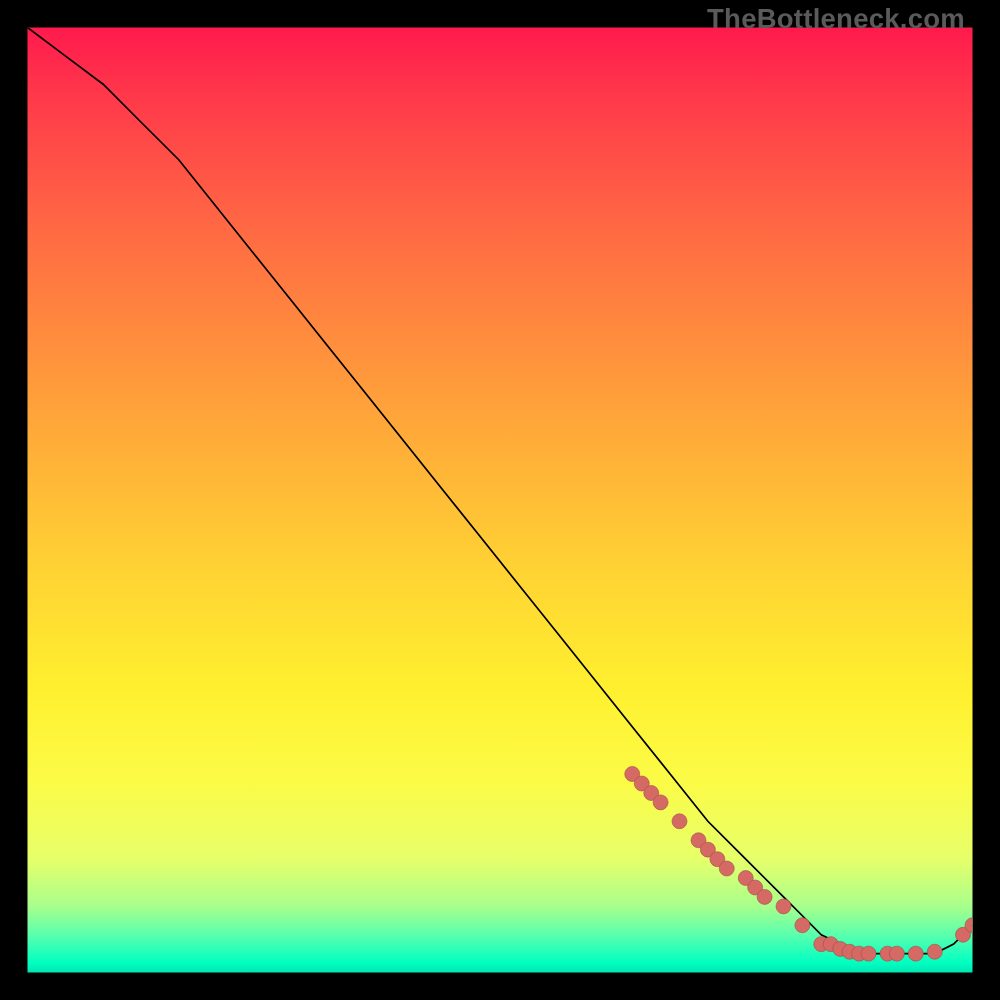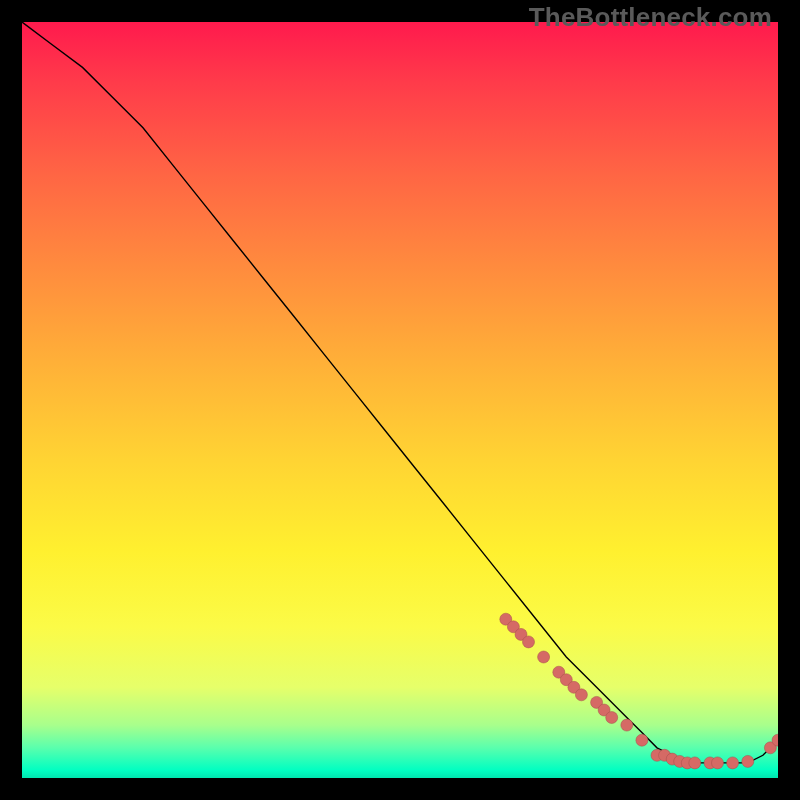--- a/index.html
+++ b/index.html
@@ -24,21 +24,21 @@
       #5affad 96%,
       #00ffc2 99%,
       #00e6b0 100%
     );
   }
   .watermark {
     position: absolute;
     top: 2px;
     right: 28px;
     font-family: Arial, Helvetica, sans-serif;
-    font-size: 26px;
+    font-size: 22px;
     font-weight: 600;
     color: #5a5a5a;
     letter-spacing: 0.2px;
   }
   svg.plot {
     position: absolute;
     left: 22px;
     top: 22px;
     width: 756px;
     height: 756px;

